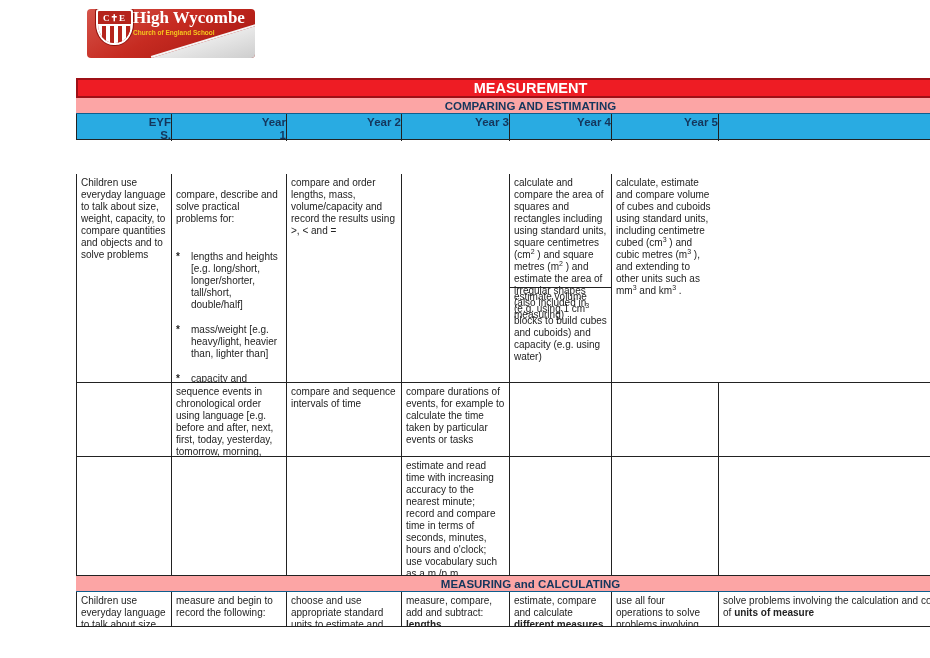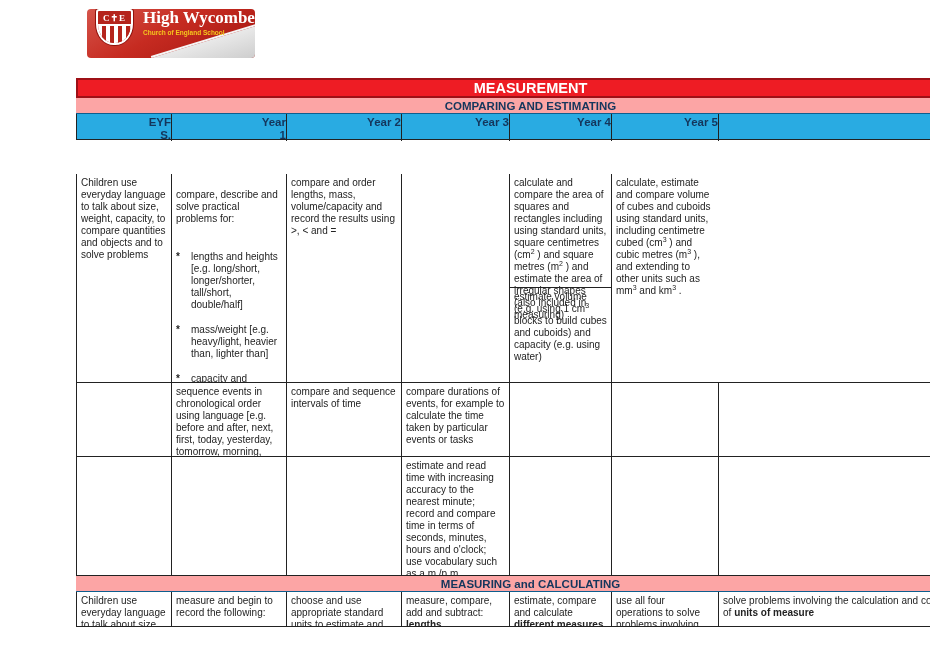--- a/index.html
+++ b/index.html
@@ -12,21 +12,21 @@
           border-radius:4px; overflow:hidden; display:flex; }
   .swoosh { position:absolute; right:-30px; bottom:-26px; width:130px; height:48px;
             background:linear-gradient(#e9e9e9,#bfbfbf); transform:rotate(-17deg); border-top:2px solid #f5f5f5; }
   .shield { position:relative; margin-left:9px; width:37px; height:36px; background:#b5241c;
             border:2px solid #ffffff; border-radius:3px 3px 48% 48% / 3px 3px 58% 58%;
             overflow:hidden; flex:0 0 auto; box-shadow:0 0 0 1px #8f120d; }
   .shield-top { height:15px; display:flex; align-items:center; justify-content:center;
                 color:#ffffff; font-weight:bold; font-size:9px; letter-spacing:1px;
                 border-bottom:2px solid #ffffff; font-family:"Liberation Serif", serif; }
   .shield-stripes { height:17px; background:repeating-linear-gradient(90deg,#ffffff 0 4px,#b5241c 4px 8px); }
-  .logo-text { margin-left:10px; position:relative; z-index:2; }
+  .logo-text { position:relative; z-index:2; }
   .logo-name { color:#ffffff; font-family:"Liberation Serif", serif; font-weight:bold; font-size:17px; line-height:1.05; white-space:nowrap; }
   .logo-sub { color:#f5c61d; font-size:6.5px; font-weight:bold; margin-top:2px; white-space:nowrap; }
 
   
   .ctable { position:absolute; left:76px; top:78px; width:909px; }
   .title-bar { height:20px; background:#ee1c24; border:2px solid #9e1016;
                color:#ffffff; font-weight:bold; font-size:14.5px; text-align:center; line-height:16px; }
   .section-bar { height:16px; background:#fca5a5; color:#14365c; font-weight:bold; font-size:11.5px;
                  text-align:center; line-height:16px; border-bottom:1px solid #0e5e8e; }
   .header-row { display:grid; grid-template-columns:95px 115px 115px 108px 102px 107px 1fr;

